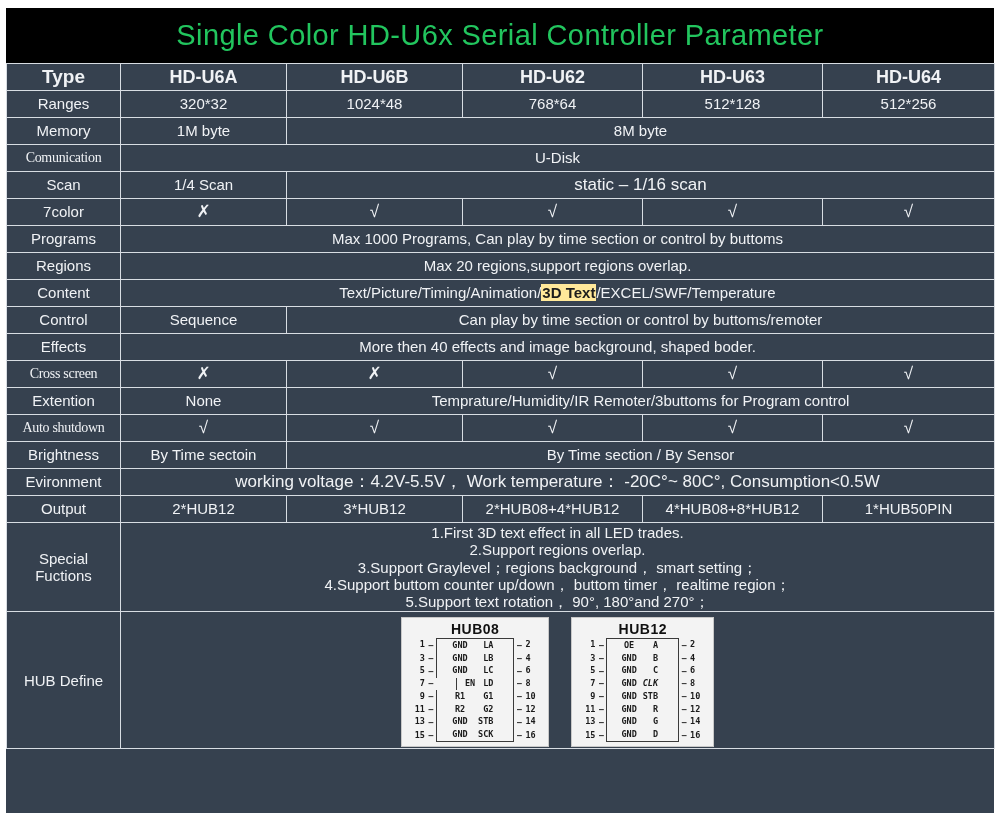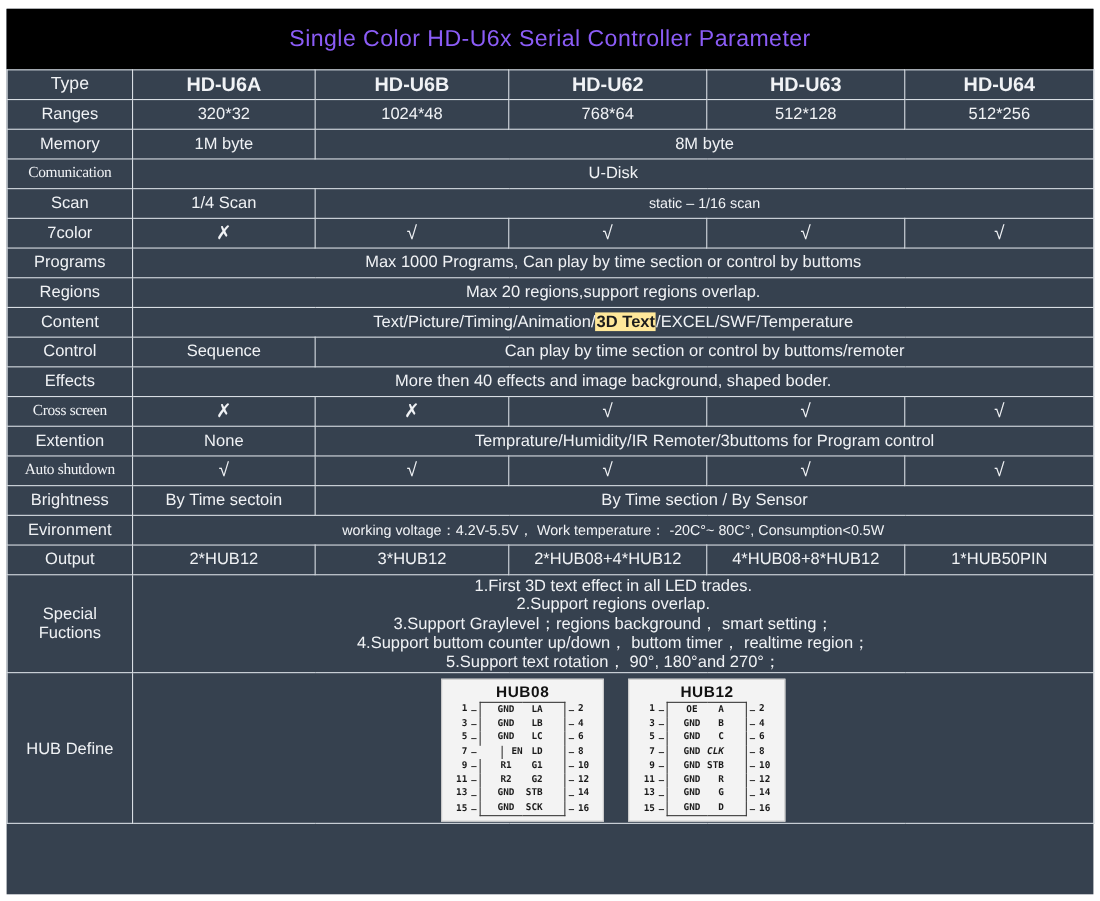--- a/index.html
+++ b/index.html
@@ -22,22 +22,22 @@
     display: flex;
     flex-direction: column;
   }
   
   .title-bar {
     flex: 0 0 55px;
     background: #000000;
     display: flex; align-items: center; justify-content: center;
   }
   .title-text {
-    color: #8b5cf6;
-    font-size: 21px;
+    color: #22c55e;
+    font-size: 29px;
     font-weight: 400;
     letter-spacing: 0.4px;
     white-space: nowrap;
   }
   
   table.spec {
     border-collapse: collapse;
     table-layout: fixed;
     width: 988px;
   }
@@ -54,25 +54,25 @@
     white-space: nowrap;
     overflow: hidden;
   }
   td.lbl {
     background: #d90a08;
     color: #f7eaea;
     font-size: 15px;
     border-color: #e8706e;
     width: 114px;
   }
-  td.lbl.hdr { font-weight: normal; font-size: 16px; }
+  td.lbl.hdr { font-weight: bold; font-size: 19px; }
   td.lbl.tight { font-size: 14px; letter-spacing: -0.3px; font-family: Liberation Serif, serif; }
   td.val { font-size: 16px; }
   td.val.hdr { font-weight: bold; font-size: 18px; }
-  td.val.big { font-size: 13px; }
+  td.val.big { font-size: 17px; }
   td.val.mark { font-size: 17px; }
   .hi3d {
     background: #ffe89a;
     color: #1c1c1c;
     font-weight: bold;
     padding: 0 1px;
   }
   
   td.special-lbl { height: 113px; }
   td.special {

